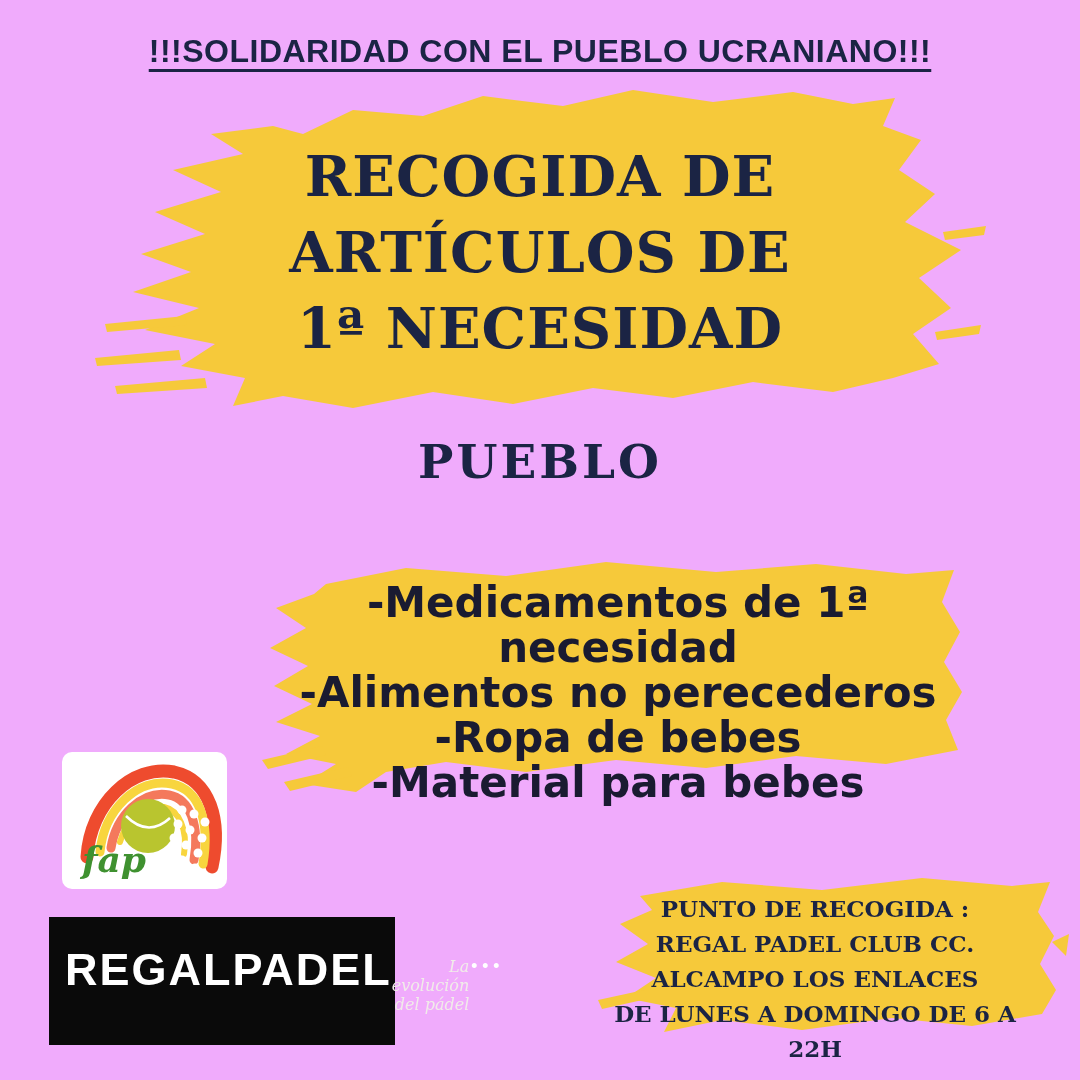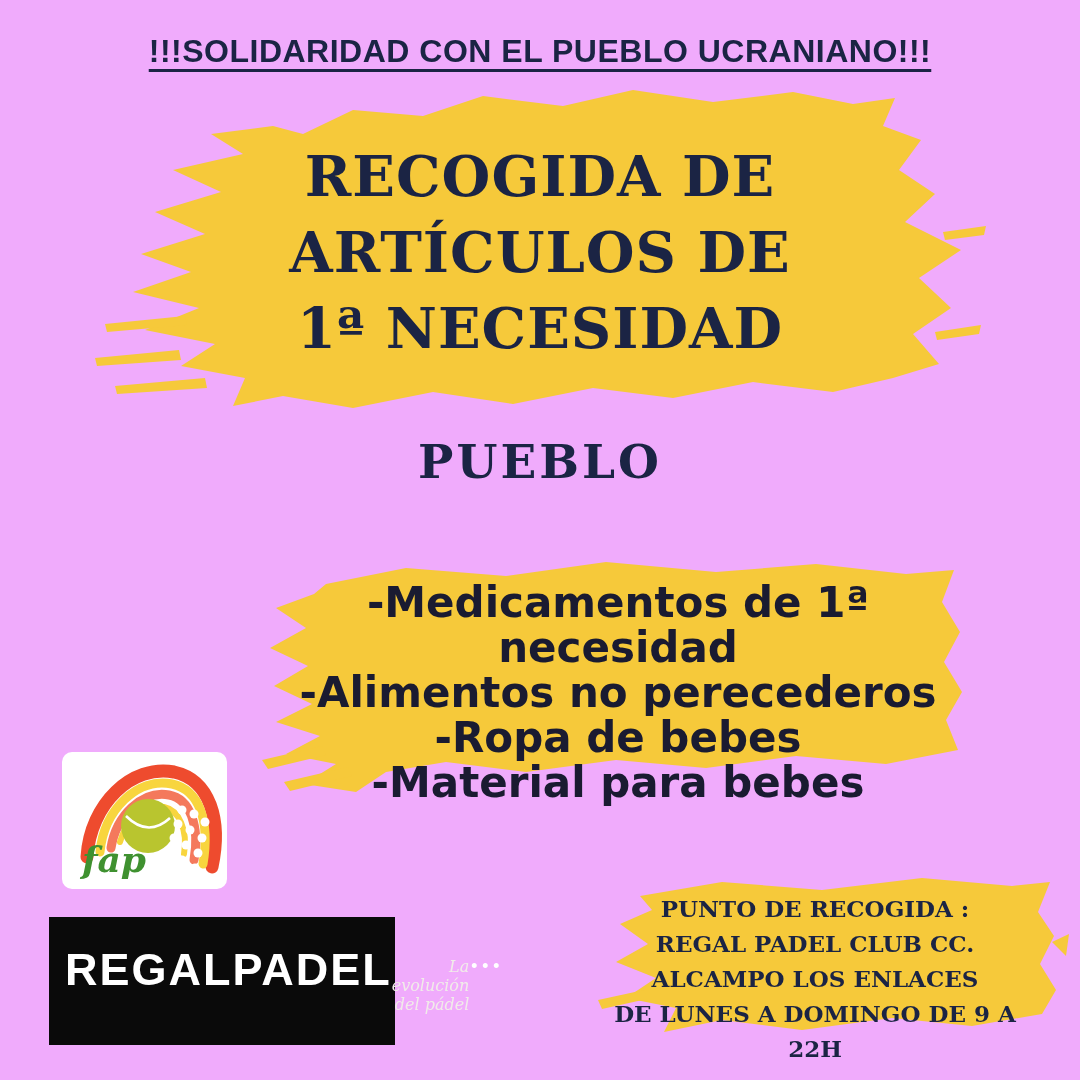--- a/index.html
+++ b/index.html
@@ -163,16 +163,16 @@
       L 446,40 L 462,64 L 448,92 L 464,118 L 450,142
       L 380,154 L 300,146 L 210,158 L 130,148 L 72,160
       L 84,136 L 34,126 L 64,106 L 24,90 L 56,72 L 28,52 L 60,38 Z"></path>
     <path d="M 6,128 L 52,118 L 55,127 L 10,137 Z"></path>
     <path d="M 460,70 L 477,62 L 474,84 Z"></path>
   </svg>
 
   <div class="pickup">
     <div>PUNTO DE RECOGIDA :</div>
     <div>REGAL PADEL CLUB CC. ALCAMPO LOS ENLACES</div>
-    <div>DE LUNES A DOMINGO DE 9 A 22H</div>
+    <div>DE LUNES A DOMINGO DE 6 A 22H</div>
   </div>
 
 </div>
 
 </body></html>

